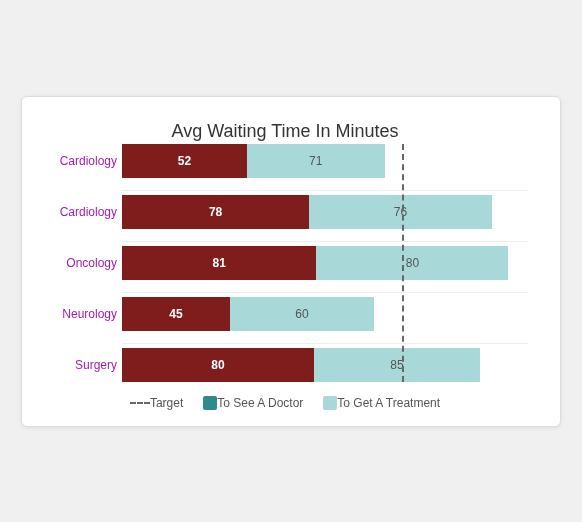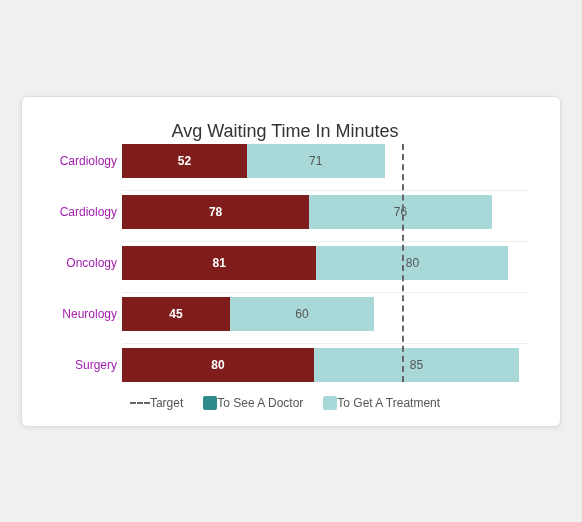--- a/index.html
+++ b/index.html
@@ -157,21 +157,21 @@
         <div class="bar-group">
           <div class="bar-doctor" style="width: 108px;">45</div>
           <div class="bar-treatment" style="width: 144px;">60</div>
         </div>
       </div>
       <hr class="divider">
       <div class="bar-row">
         <div class="bar-label">Surgery</div>
         <div class="bar-group">
           <div class="bar-doctor" style="width: 192px;">80</div>
-          <div class="bar-treatment" style="width: 205px;">85</div>
+          <div class="bar-treatment" style="width: 166px;">85</div>
         </div>
       </div>
       <div class="target-line" style="left: 360px;"></div>
     </div>
   <div class="legend">
     <div class="legend-item">
       <span class="legend-dash"></span>
       <span>Target</span>
     </div>
     <div class="legend-item">

